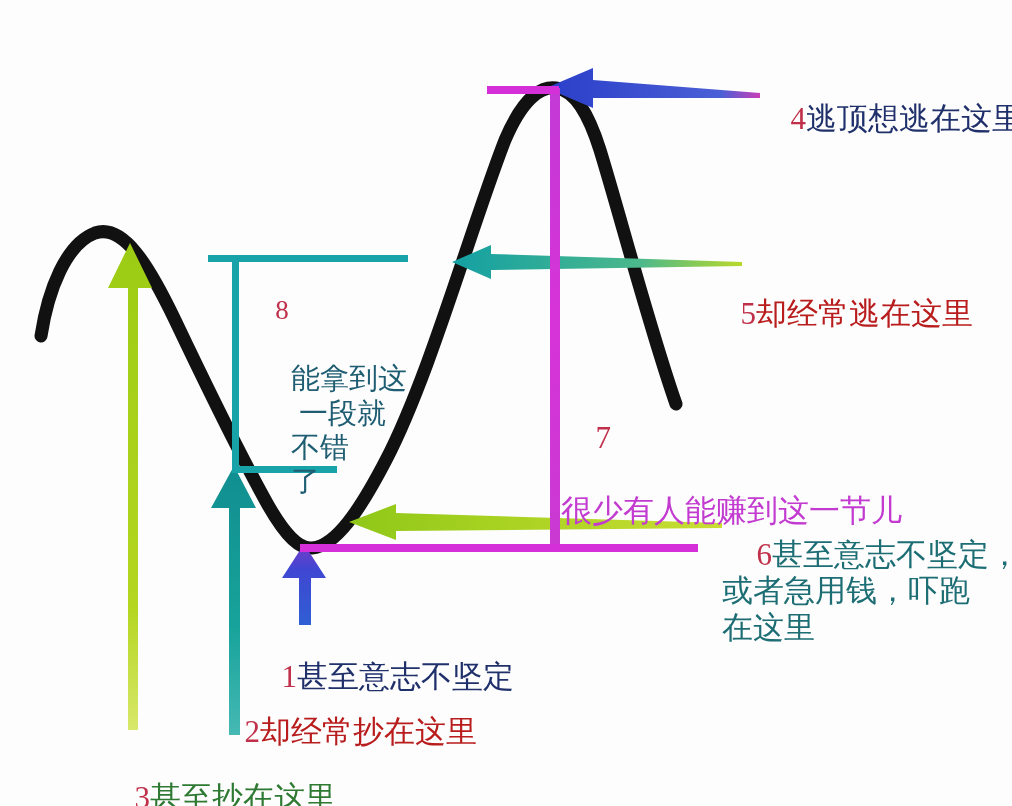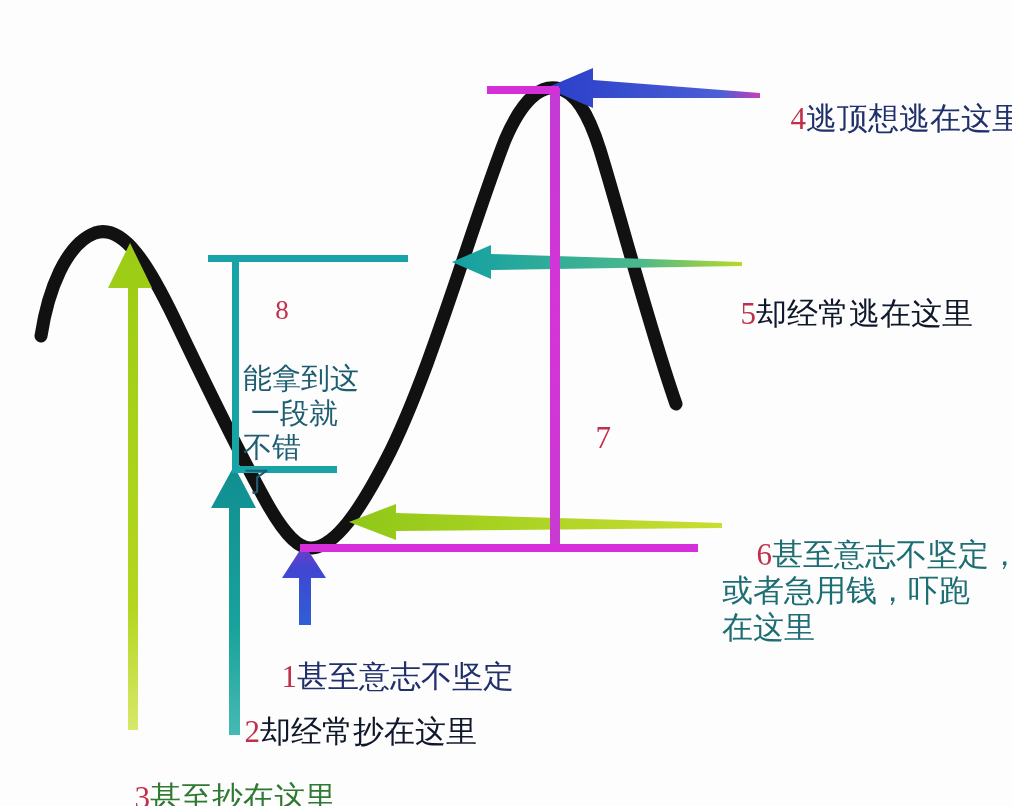--- a/index.html
+++ b/index.html
@@ -29,25 +29,25 @@
     white-space: pre;
     line-height: 1.18;
     font-family: "Liberation Sans", sans-serif;
   }
   .num {
     font-family: "Liberation Serif", serif;
     color: #c0304a;
     font-weight: 400;
   }
   .lbl-navy   { color: #20306b; }
-  .lbl-teal   { color: #0f172a; text-align: center; }
+  .lbl-teal   { color: #b91c1c; text-align: center; }
   .lbl-dteal  { color: #1d6e74; }
   .lbl-green  { color: #2f7a33; }
   .lbl-mag    { color: #c23ad0; }
-  .lbl-box    { color: #1e5d72; }
+  .lbl-box    { color: #1e5d72; margin-left: 48px; }
 
   
   #anno-4  { left: 756px; top: 64px;  font-size: 31px; }
   #anno-5  { left: 706px; top: 259px; font-size: 31px; }
   #anno-8  { left: 243px; top: 258px; font-size: 29px; }
   #anno-7  { left: 561px; top: 383px; font-size: 31px; }
   #anno-6  { left: 722px; top: 500px; font-size: 31px; }
   #anno-1  { left: 247px; top: 622px; font-size: 31px; }
   #anno-2  { left: 210px; top: 677px; font-size: 31px; }
   #anno-3  { left: 100px; top: 743px; font-size: 31px; }
@@ -153,20 +153,21 @@
   <div class="anno" id="anno-8">
     <span class="num">8</span>
     <span class="body lbl-box">能拿到这
  一段就
 不错
 了</span>
   </div>
 
   <div class="anno" id="anno-7">
     <span class="num">7</span>
+    <span class="lbl-mag" style="display:block">很少有人能赚到这一节儿</span>
   </div>
 
   <div class="anno" id="anno-6">
     <span class="num">6</span><span class="lbl-dteal">甚至意志不坚定，
 或者急用钱，吓跑
 在这里</span>
   </div>
 
   <div class="anno" id="anno-1">
     <span class="num">1</span><span class="lbl-navy">甚至意志不坚定</span>

